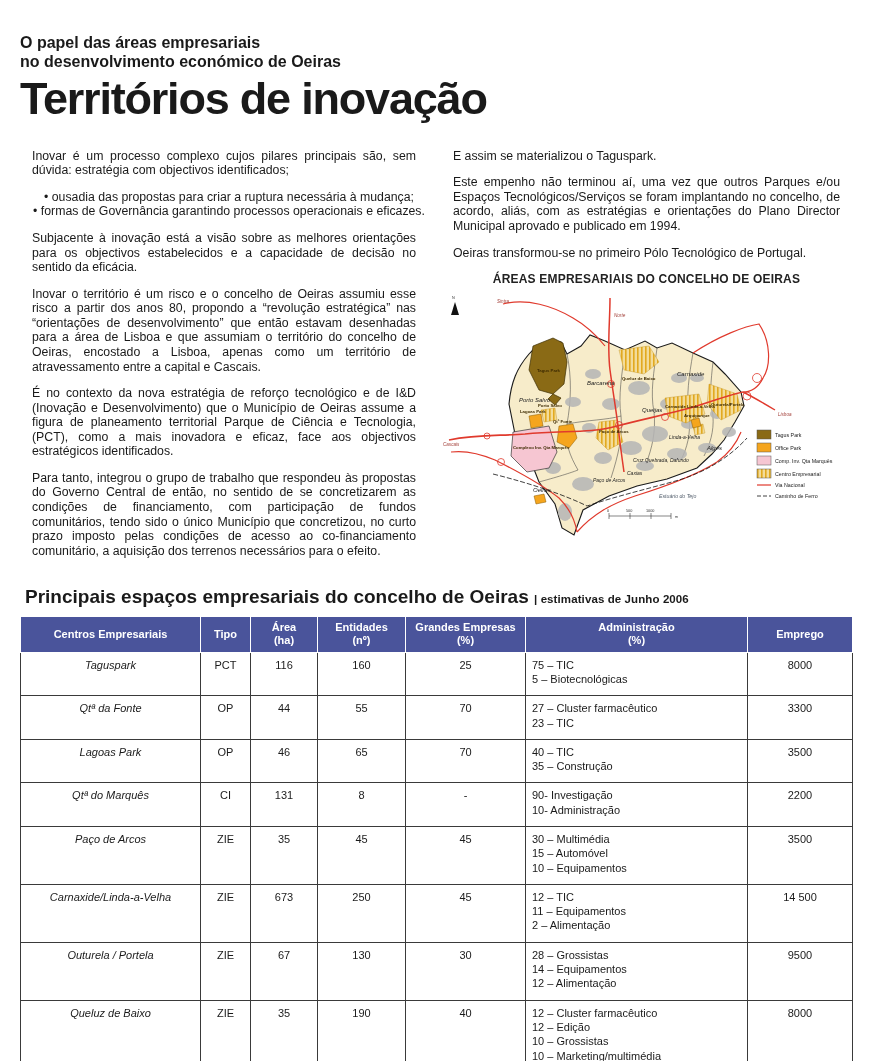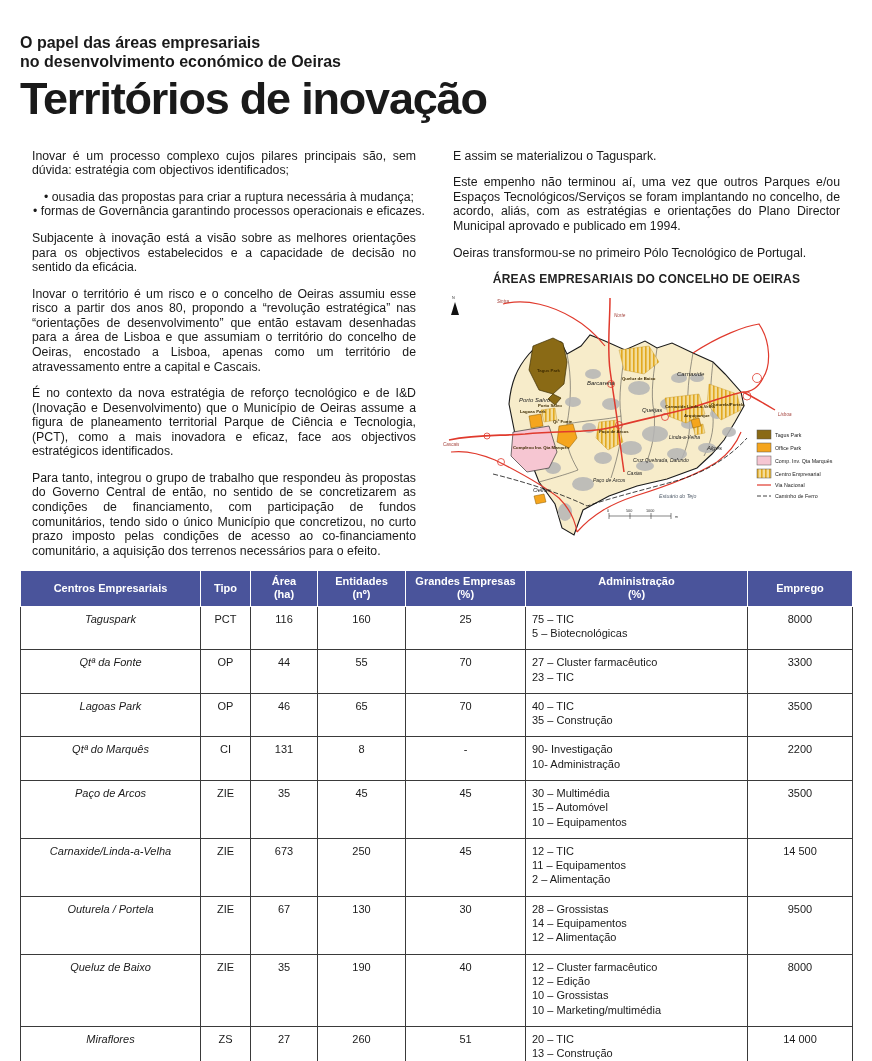--- a/index.html
+++ b/index.html
@@ -204,20 +204,24 @@
             <path d="M316,199 L330,199" stroke="#e03a2d" stroke-width="1.2"></path>
             <text x="334" y="201" class="m-legend">Via Nacional</text>
             <path d="M316,210 L330,210" stroke="#111" stroke-width="0.8" stroke-dasharray="4 2"></path>
             <text x="334" y="212" class="m-legend">Caminho de Ferro</text>
           </g>
         </svg>
       </div>
     </div>
   </div>
 
+  <div class="section-title">
+    <span>Principais espaços empresariais do concelho de Oeiras</span>
+    <span class="section-sub">| estimativas de Junho 2006</span>
+  </div>
 
   <table class="biz">
     <colgroup>
       <col style="width:180px">
         <col style="width:50px">
         <col style="width:67px">
         <col style="width:88px">
       <col style="width:120px">
         <col style="width:222px">
         <col style="width:105px">

